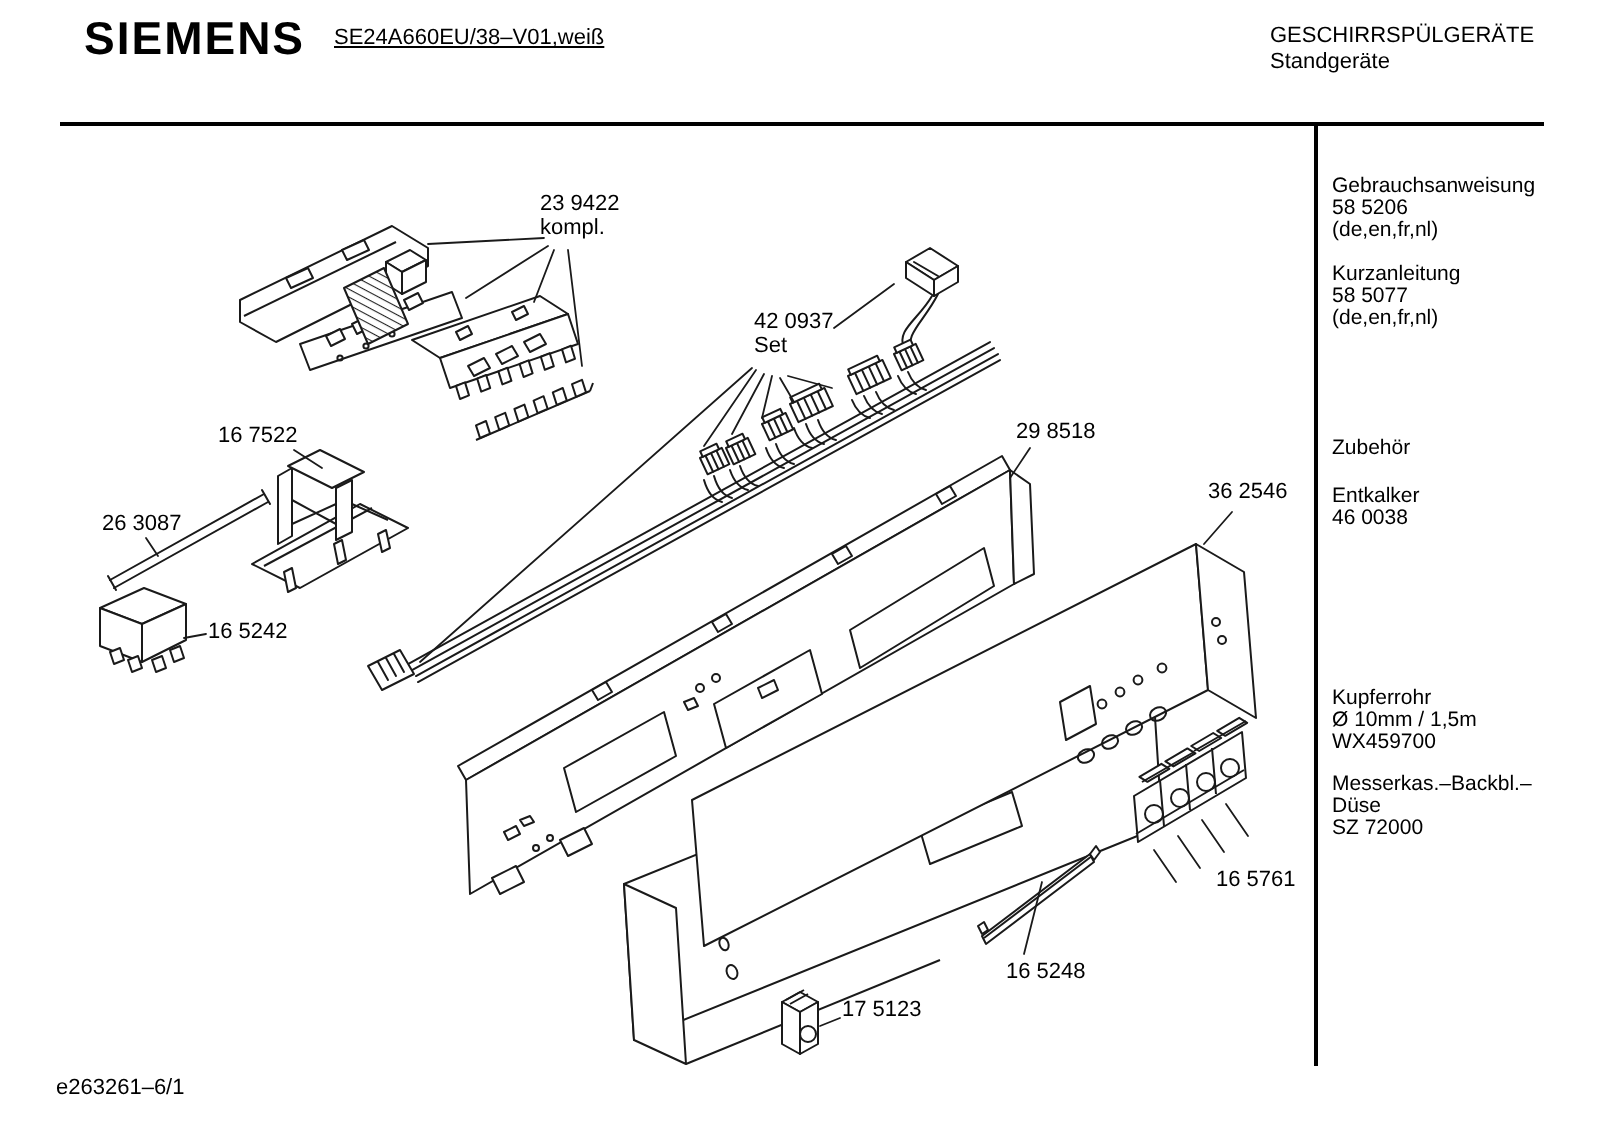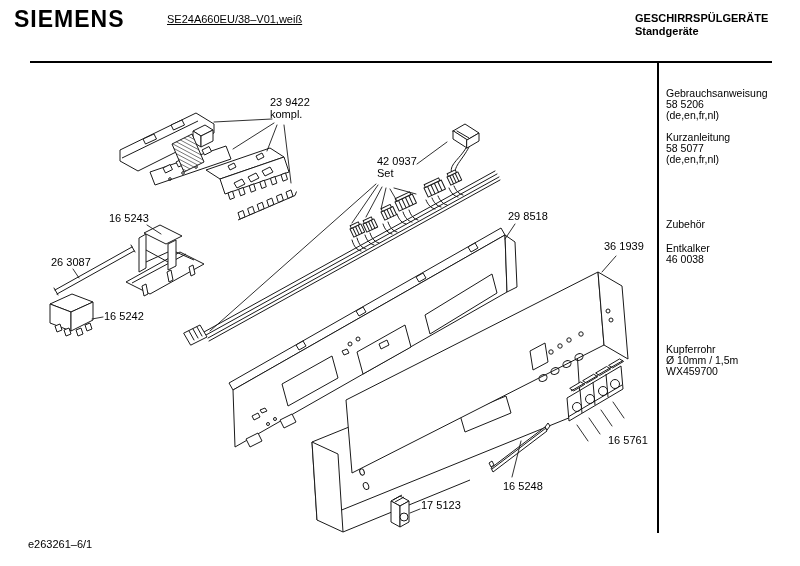--- a/index.html
+++ b/index.html
@@ -1,20 +1,20 @@
 <!DOCTYPE html>
 <html><head>
 <meta charset="utf-8">
 <style>
   html,body{margin:0;padding:0;background:#f2f2f2;}
   #page{position:relative;width:800px;height:566px;background:#fff;overflow:hidden;
         font-family:"Liberation Sans","DejaVu Sans",sans-serif;color:#000;}
-  .brand{position:absolute;left:14px;top:6px;font-size:23px;font-weight:bold;letter-spacing:1px;}
+  .brand{position:absolute;left:42px;top:6px;font-size:23px;font-weight:bold;letter-spacing:1px;}
   .model{position:absolute;left:167px;top:13px;font-size:11px;text-decoration:underline;}
-  .prodline{position:absolute;left:635px;top:12px;font-size:11px;line-height:12.5px;white-space:pre-line;font-weight:bold;}
+  .prodline{position:absolute;left:635px;top:12px;font-size:11px;line-height:12.5px;white-space:pre-line;}
   .hrule{position:absolute;left:30px;top:61px;width:742px;height:2px;background:#000;}
   .vrule{position:absolute;left:657px;top:63px;width:1.5px;height:470px;background:#000;}
   .sideblock{position:absolute;left:666px;width:126px;font-size:10.5px;line-height:11.2px;white-space:pre-line;}
   .b0{top:88px}.b1{top:132px}.b2{top:176px}.b3{top:219px}
   .b4{top:243px}.b5{top:278px}.b6{top:344px}.b7{top:387px}
   .footer{position:absolute;left:28px;top:538px;font-size:11px;}
   .plabel{position:absolute;font-size:11px;line-height:12px;white-space:pre-line;}
   .pl0{left:270px;top:96px}.pl1{left:109px;top:212px}.pl2{left:51px;top:256px}
   .pl3{left:104px;top:310px}.pl4{left:377px;top:155px}.pl5{left:508px;top:210px}
   .pl6{left:604px;top:240px}.pl7{left:608px;top:434px}.pl8{left:503px;top:480px}
@@ -284,28 +284,31 @@
 (de,en,fr,nl)</div>
   <div class="sideblock b1">Kurzanleitung
 58 5077
 (de,en,fr,nl)</div>
   <div class="sideblock b3">Zubehör</div>
   <div class="sideblock b4">Entkalker
 46 0038</div>
   <div class="sideblock b6">Kupferrohr
 Ø 10mm / 1,5m
 WX459700</div>
+  <div class="sideblock b7">Messerkas.–Backbl.–
+Düse
+SZ 72000</div>
 
   <div class="plabel pl0">23 9422
 kompl.</div>
-  <div class="plabel pl1">16 5243</div>
+  <div class="plabel pl1">16 7522</div>
   <div class="plabel pl2">26 3087</div>
   <div class="plabel pl3">16 5242</div>
   <div class="plabel pl4">42 0937
 Set</div>
   <div class="plabel pl5">29 8518</div>
-  <div class="plabel pl6">36 1939</div>
+  <div class="plabel pl6">36 2546</div>
   <div class="plabel pl7">16 5761</div>
   <div class="plabel pl8">16 5248</div>
   <div class="plabel pl9">17 5123</div>
 
   <div class="footer">e263261–6/1</div>
 </div>
 
 </body></html>

